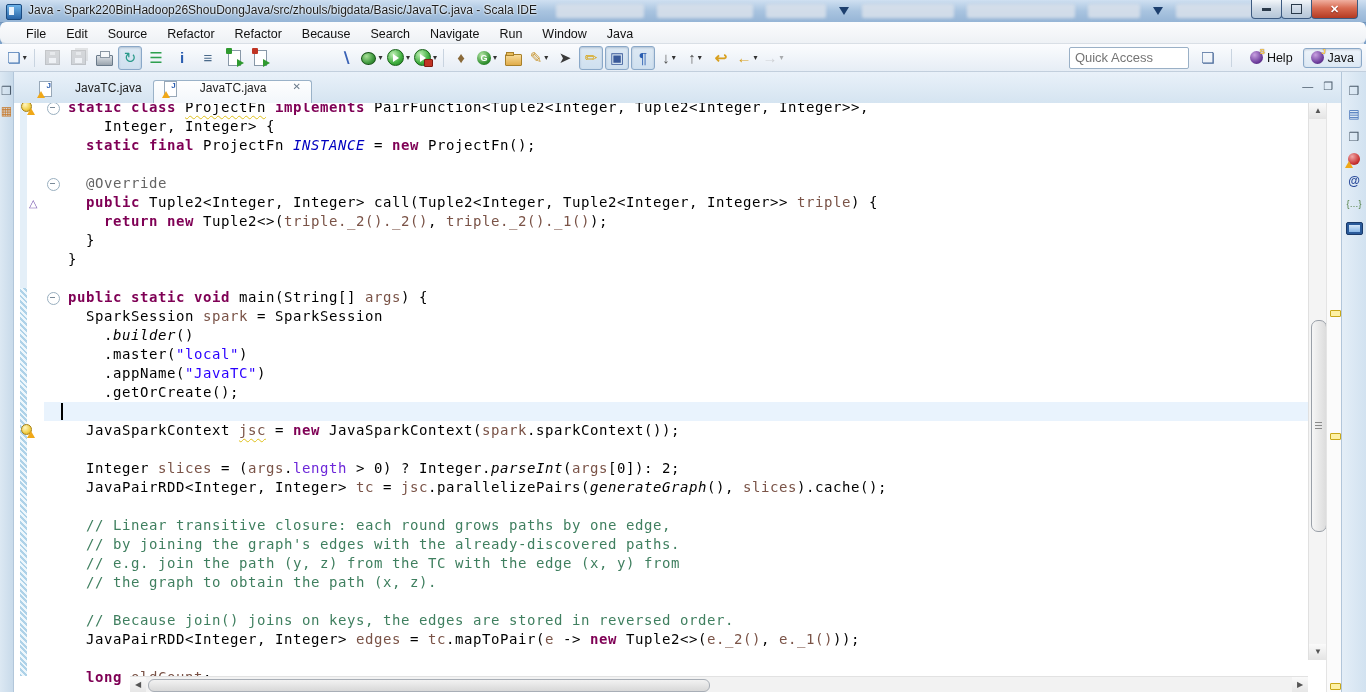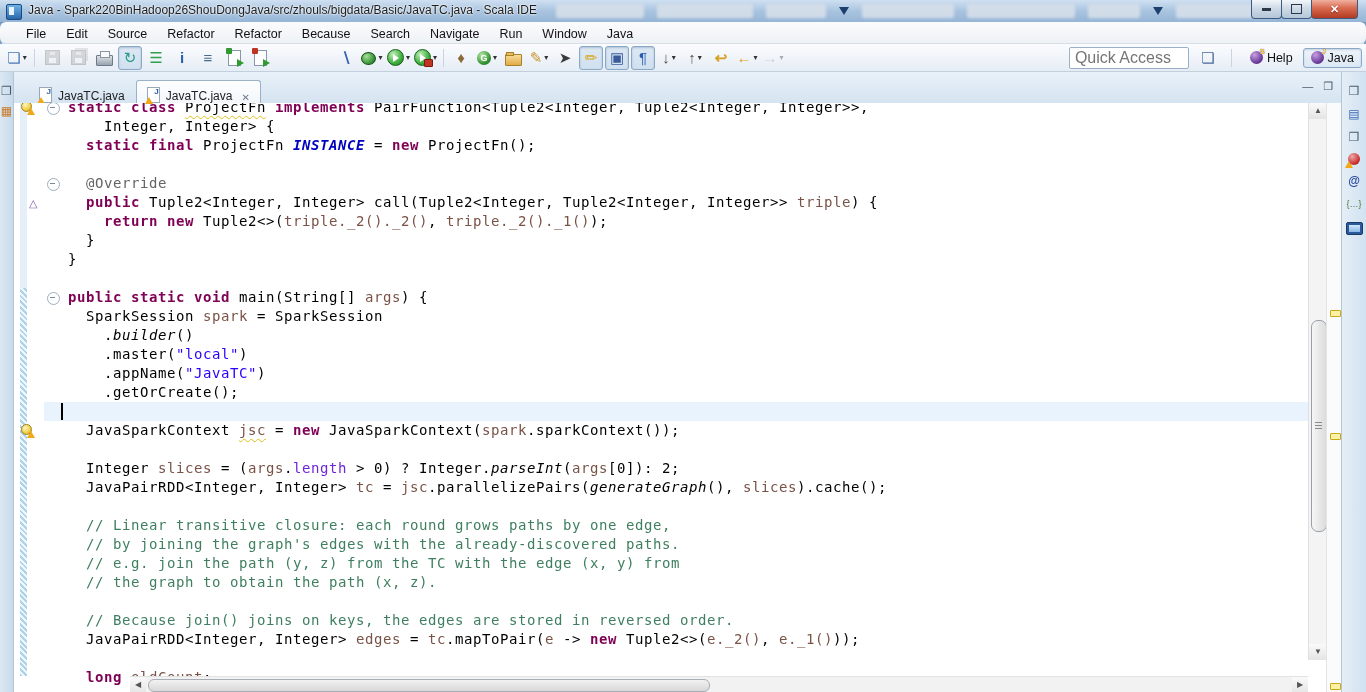--- a/index.html
+++ b/index.html
@@ -63,36 +63,36 @@
   .i-monitor{width:15px;height:11px;background:#2a5a9a;border:1px solid #1a3a6a;border-radius:2px;position:relative;margin-top:2px;}
   .i-monitor::before{content:"";position:absolute;inset:2px;background:linear-gradient(#d4e6f8,#8ab8e8);}
   .i-problems{width:12px;height:12px;border-radius:50%;background:radial-gradient(circle at 35% 30%,#f0a8a8,#c83030 65%,#881818);position:relative;}
   .i-problems::after{content:"";position:absolute;left:-3px;bottom:-3px;border-left:4px solid transparent;border-right:4px solid transparent;border-bottom:7px solid #f0a818;}
   .i-bulb{width:13px;height:14px;position:relative;}
   .i-bulb::before{content:"";position:absolute;left:0;top:0;width:9px;height:9px;border-radius:50%;
     background:radial-gradient(circle at 35% 30%,#fff6c0,#f0cf4a 60%,#c89a18);border:1px solid #a87f10;}
   .i-bulb::after{content:"";position:absolute;right:-1px;bottom:0;border-left:4px solid transparent;border-right:4px solid transparent;border-bottom:7px solid #f0a818;}
   
   #quick-access{width:108px;height:18px;border:1px solid #9ab0c6;background:#fff;border-radius:2px;
-    font-size:16px;color:#7a8augusta;color:#7a8794;padding:1px 5px;box-sizing:content-box;}
+    font-size:13px;color:#7a8augusta;color:#7a8794;padding:1px 5px;box-sizing:content-box;}
   .persp{display:flex;align-items:center;gap:4px;padding:2px 7px;border:1px solid transparent;border-radius:3px;font-size:12.5px;color:#111;}
   .persp.active{border-color:#8aa8c8;background:linear-gradient(#eef4fa,#dce8f4);box-shadow:inset 0 1px 2px rgba(40,70,110,.2);}
   
   #workbench{position:absolute;left:0;top:72px;width:1366px;height:620px;background:#ccddee;}
   #leftbar{position:absolute;left:0;top:0;width:14px;height:620px;background:linear-gradient(90deg,#dce8f3,#c8daea);
     border-right:1px solid #b2c6da;display:flex;flex-direction:column;align-items:center;padding-top:12px;gap:6px;box-sizing:border-box;}
   #rightbar{position:absolute;left:1341px;top:0;width:25px;height:620px;background:linear-gradient(90deg,#e4eef7,#d2e2f0);
     border-left:1px solid #b2c6da;display:flex;flex-direction:column;align-items:center;padding-top:12px;gap:9px;box-sizing:border-box;}
   .sbi{font-size:12px;color:#4a5a6a;line-height:14px;}
   
   #editor-stack{position:absolute;left:14px;top:0;width:1327px;height:620px;}
   #tabrow{position:absolute;left:0;top:0;width:1327px;height:31px;
     background:linear-gradient(#e9f1f9,#d5e4f1);border-bottom:1px solid #a8bed2;}
   #tabs{position:absolute;left:14px;bottom:0;display:flex;align-items:flex-end;}
-  .tab{display:flex;align-items:flex-end;gap:6px;height:22px;padding:0 10px;font-size:12px;color:#222;
+  .tab{display:flex;align-items:flex-start;gap:23px;height:22px;padding:0 10px;font-size:12px;color:#222;
     border:1px solid transparent;border-bottom:none;border-radius:3px 3px 0 0;}
   .tab.active{background:linear-gradient(#fefefe,#f3f7fb);border-color:#9ab2c8;position:relative;z-index:2;}
   .tab-doc{width:11px;height:14px;background:#fff;border:1px solid #98a8b8;position:relative;flex:none;}
   .tab-doc::before{content:"J";position:absolute;right:0px;top:-1px;font:bold 8px "Liberation Sans",sans-serif;color:#2a5db0;}
   .tab-doc::after{content:"";position:absolute;left:-3px;bottom:-2px;border-left:4px solid transparent;border-right:4px solid transparent;border-bottom:7px solid #f0a818;}
   .tab-close{font-size:10px;color:#6a7a8a;margin-left:3px;}
   #tab-minmax{position:absolute;right:8px;top:8px;display:flex;gap:10px;color:#4a5a6a;font-size:11px;}
   
   #editor{position:absolute;left:0;top:31px;width:1327px;height:589px;background:#fff;overflow:hidden;}
   #diff-old{position:absolute;left:6px;top:0;width:7px;height:185px;background:#e4eff8;}
@@ -105,21 +105,21 @@
   #cursor{position:absolute;left:47px;top:300px;width:2px;height:17px;background:#000;}
   #code{position:absolute;left:36px;top:-5px;width:1258px;white-space:pre;
     font-family:"DejaVu Sans Mono",monospace;font-size:14px;letter-spacing:0.57px;}
   .cl{height:19px;line-height:19px;}
   .t-k{color:#7f0055;font-weight:bold;}
   .t-s{color:#2a00ff;}
   .t-c{color:#3f7f5f;}
   .t-a{color:#646464;}
   .t-v{color:#7a5347;}
   .t-f{color:#6d28d9;}
-  .t-si{color:#0000c0;font-weight:bold;font-style:italic;}
+  .t-si{color:#0000c0;font-weight:normal;font-style:italic;}
   .t-m{font-style:italic;}
   .t-dw{text-decoration:underline wavy #dfc01a;text-decoration-thickness:1px;text-underline-offset:3px;}
   .t-vw{color:#7a5347;text-decoration:underline wavy #dfc01a;text-decoration-thickness:1px;text-underline-offset:3px;}
   
   #vscroll{position:absolute;left:1294px;top:0;width:18px;height:557px;background:#f4f4f4;border-left:1px solid #e0e0e0;}
   .sbtn{position:absolute;left:0;width:18px;height:16px;background:linear-gradient(#fafafa,#e4e4e4);
     color:#555;font-size:8px;text-align:center;line-height:16px;}
   #vthumb{position:absolute;left:2px;top:217px;width:14px;height:210px;background:linear-gradient(90deg,#f6f6f6,#dcdcdc);
     border:1px solid #9aa0a8;border-radius:7px;}
   #vthumb::after{content:"";position:absolute;left:3px;top:101px;width:7px;height:7px;

